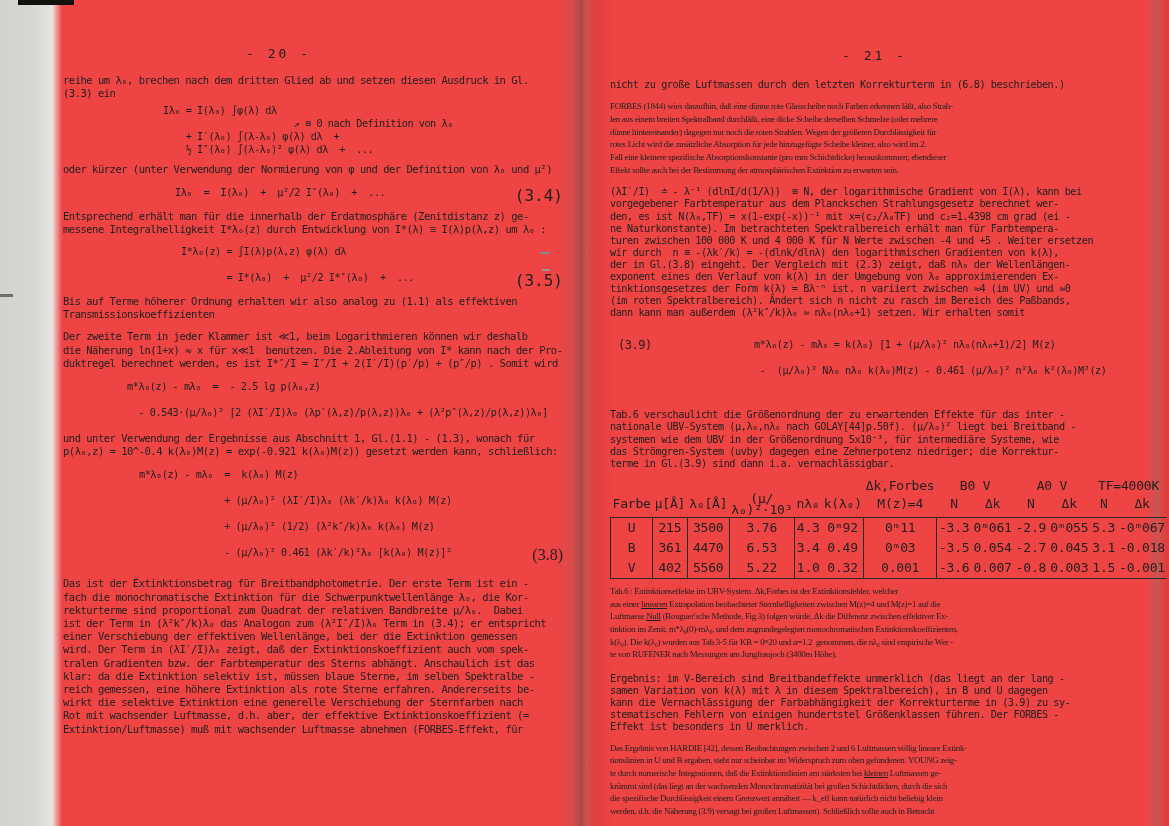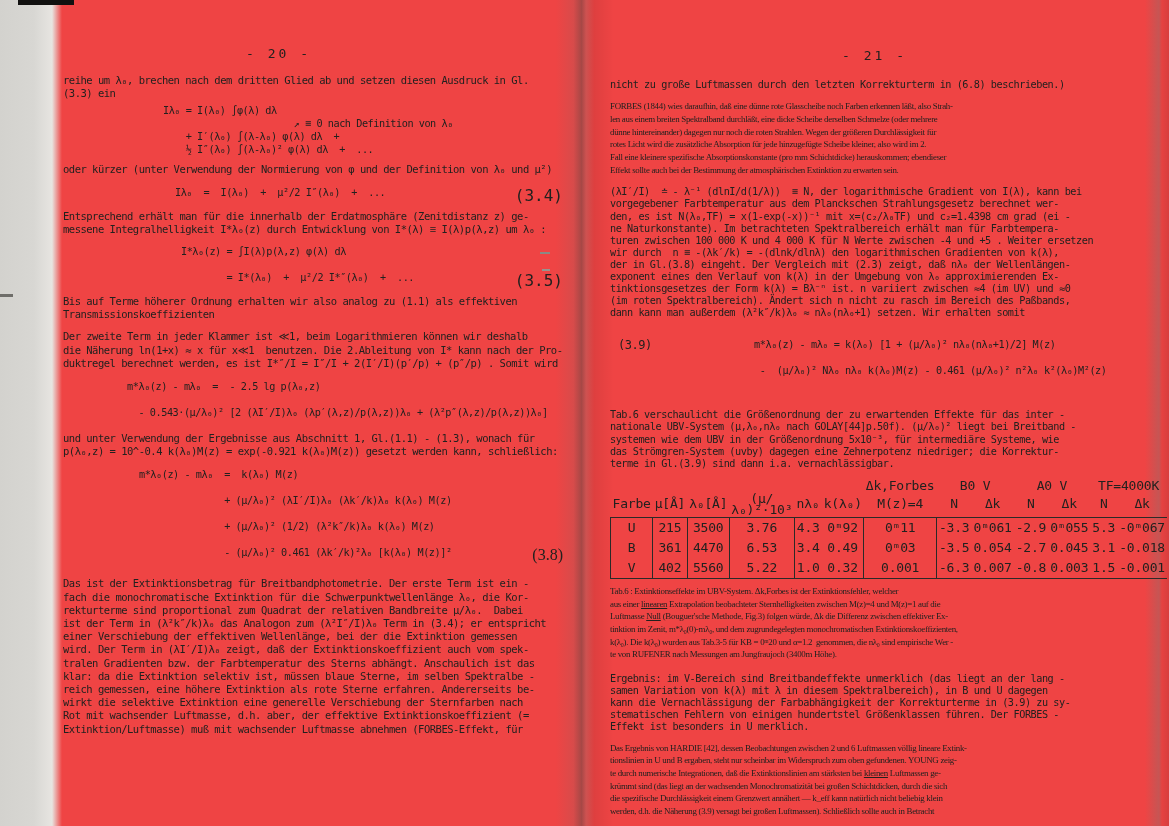--- a/index.html
+++ b/index.html
@@ -236,21 +236,21 @@
           <td>-0.018</td>
         </tr>
         <tr>
           <td class="bl br">V</td>
           <td class="br">402</td>
           <td class="br">5560</td>
           <td class="br">5.22</td>
           <td>1.0</td>
           <td class="br">0.32</td>
           <td class="br">0.001</td>
-          <td>-6.3</td>
+          <td>-3.6</td>
           <td>0.007</td>
           <td>-0.8</td>
           <td>0.003</td>
           <td>1.5</td>
           <td>-0.001</td>
         </tr>
       </tbody>
     </table>
 
     <div class="sm" id="cap"><span>Tab.6 : Extinktionseffekte im UBV-System. Δk,Forbes ist der Extinktionsfehler, welcher

